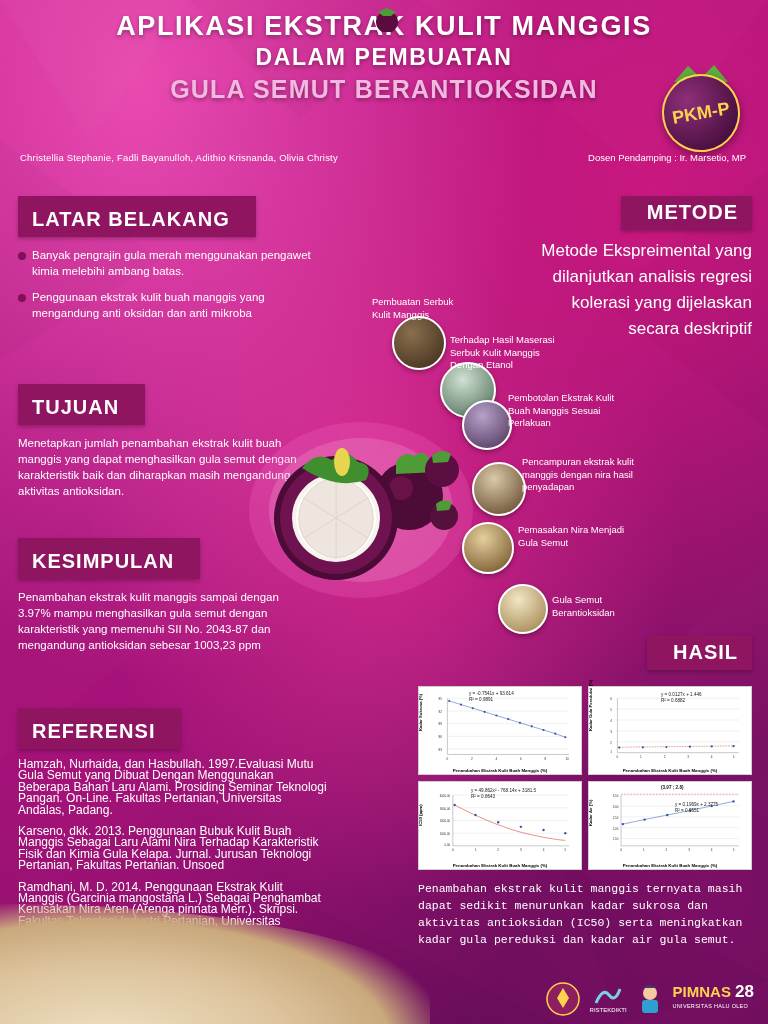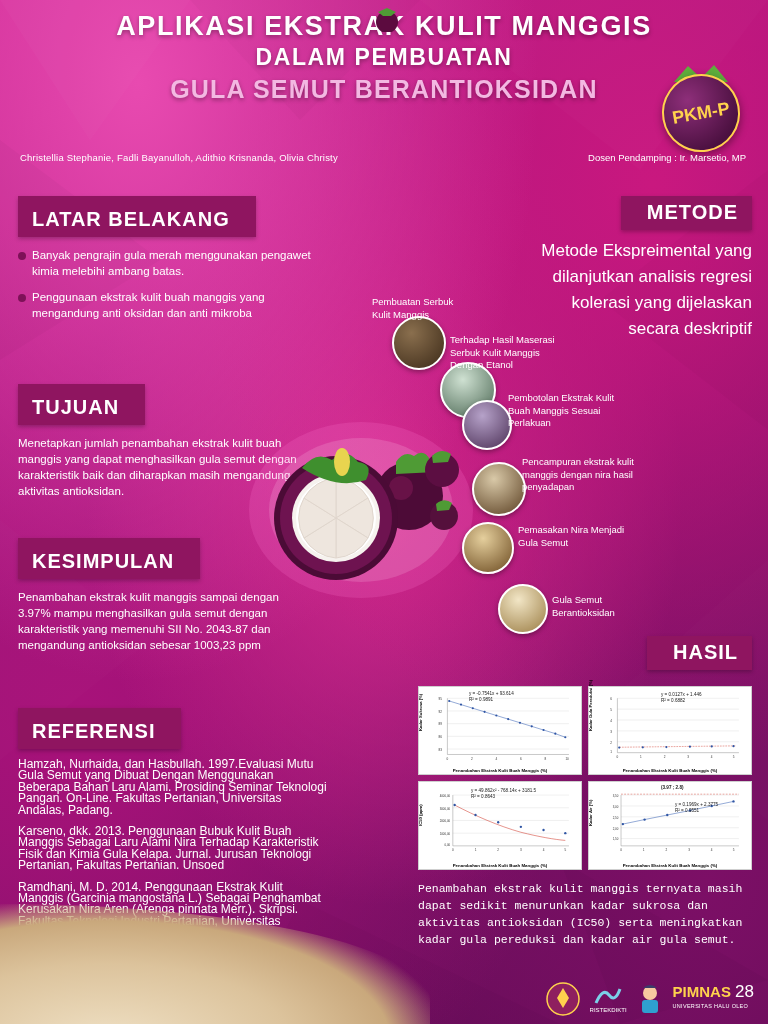--- a/index.html
+++ b/index.html
@@ -158,21 +158,21 @@
   .footer-logos {
     position: absolute; right: 14px; bottom: 8px;
     display: flex; align-items: center; gap: 10px;
   }
   .logo-badge { display:flex; flex-direction:column; align-items:center; color:#fff; font-size:6px; }
   .pimnas {
     color: #ffd24d; font-weight: bold; font-size: 15px; line-height: 14px;
     text-align: left;
   }
   .pimnas small { display:block; color:#fff; font-size:5.5px; font-weight:normal; letter-spacing:.3px; }
-  .pimnas-num { color:#ffffff; font-size: 17px; font-weight: normal; }
+  .pimnas-num { color:#ffffff; font-size: 17px; font-weight: bold; }
 </style>
 </head>
 <body>
 
 <div id="poster">
 
   <svg class="facets" viewBox="0 0 768 1024" preserveAspectRatio="none">
     <polygon points="0,0 190,0 90,140" fill="#ffffff" opacity=".10"></polygon>
     <polygon points="190,0 420,0 300,120" fill="#000000" opacity=".10"></polygon>
     <polygon points="420,0 768,0 640,170" fill="#ffffff" opacity=".07"></polygon>

